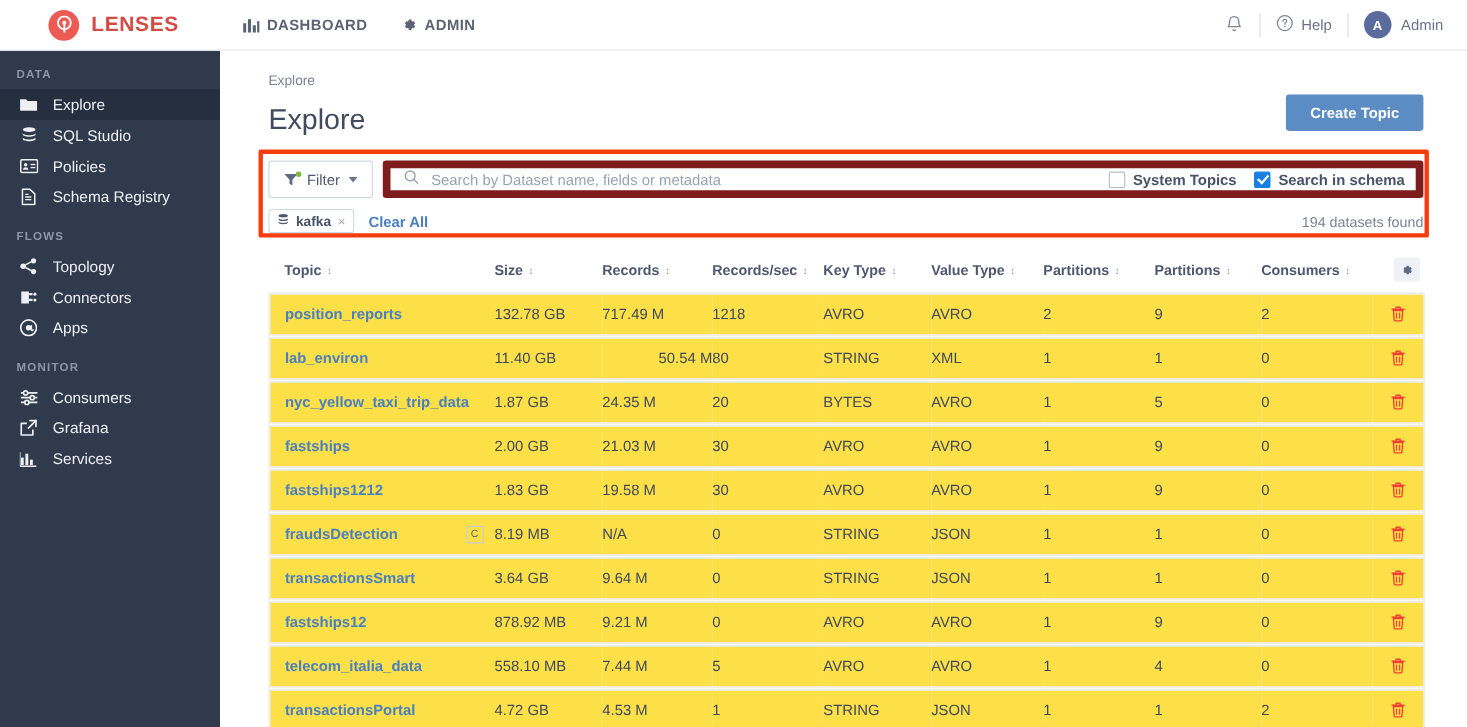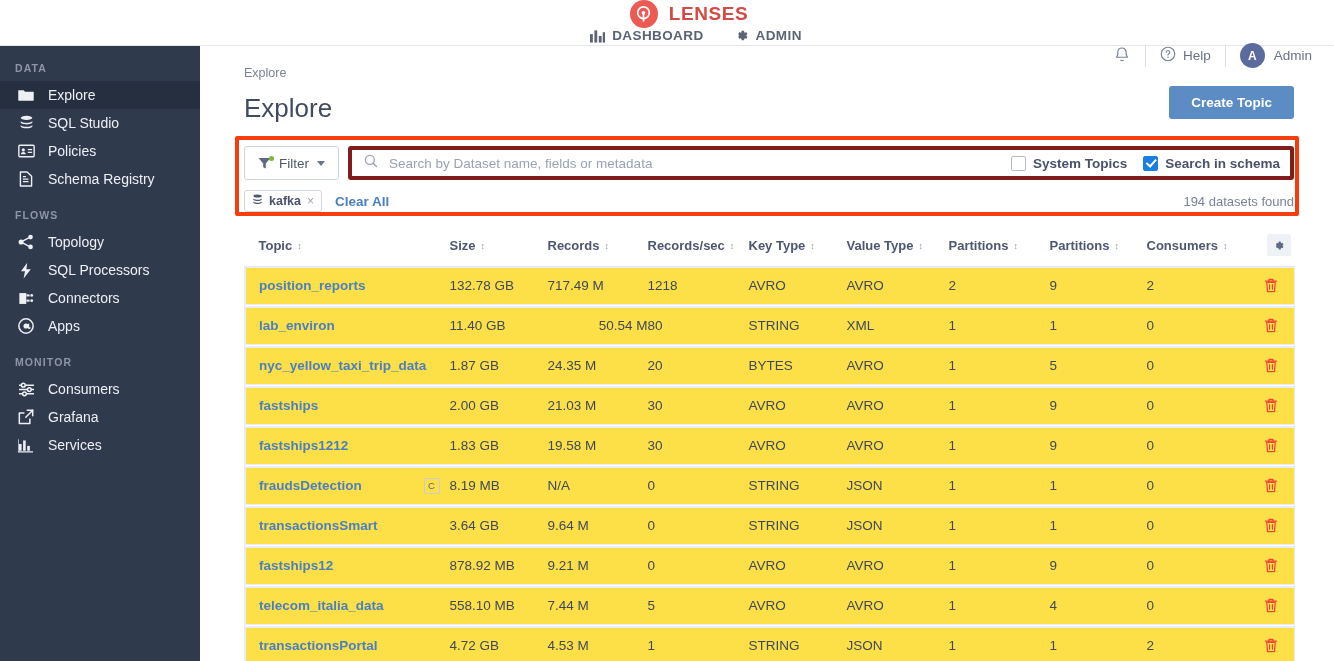--- a/index.html
+++ b/index.html
@@ -12,21 +12,20 @@
     -webkit-font-smoothing: antialiased;
   }
 
   
   .topbar {
     position: absolute; top: 0; left: 0; width: 1334px; height: 46px;
     background: #ffffff;
     border-bottom: 1px solid #e3e6ec;
     display: flex; align-items: center;
     z-index: 5;
-    flex-direction: column;
   }
   .brand { display: flex; align-items: center; margin-left: 44px; }
   .brand-logo {
     width: 28px; height: 28px; border-radius: 50%;
     background: #ec5b53;
     display: flex; align-items: center; justify-content: center;
   }
   .brand-logo svg { display: block; }
   .brand-name {
     margin-left: 11px;
@@ -138,21 +137,21 @@
   }
   .caret {
     width: 0; height: 0;
     border-left: 4.5px solid transparent;
     border-right: 4.5px solid transparent;
     border-top: 5px solid #6b7588;
   }
   .search-wrap {
     flex: 1; margin-left: 9px;
     height: 34px;
-    border: 4px solid #7f1d1d; border-radius: 3px;
+    border: 7px solid #7f1d1d; border-radius: 3px;
     background: #fff;
     display: flex; align-items: center;
     padding: 0 10px 0 12px;
   }
   .search-input {
     flex: 1; border: none; outline: none;
     font-size: 13.5px; color: #3e465a;
     font-family: "Liberation Sans", sans-serif;
     background: transparent;
     margin-left: 9px;
@@ -375,28 +374,20 @@
       <svg width="16" height="16" viewBox="0 0 17 17">
         <circle cx="13.3" cy="3.3" r="2.5" fill="#eef0f4"></circle>
         <circle cx="13.3" cy="13.7" r="2.5" fill="#eef0f4"></circle>
         <circle cx="3.3" cy="8.5" r="2.7" fill="#eef0f4"></circle>
         <path d="M5.4 7.2l6-3.1M5.4 9.8l6 3.1" stroke="#eef0f4" stroke-width="1.5"></path>
       </svg>
     </span>
     <span>Topology</span>
   </div>
 
-  <div class="side-item">
-    <span class="ico">
-      <svg width="12" height="17" viewBox="0 0 12 17">
-        <path d="M7.2 0.8L1 9.2h4L3.6 16.4 10.8 7.2H6.4z" fill="#eef0f4"></path>
-      </svg>
-    </span>
-    <span>SQL Processors</span>
-  </div>
 
   <div class="side-item">
     <span class="ico">
       <svg width="16" height="15" viewBox="0 0 17 16">
         <path d="M1.4 2.2h7.4v11.6H1.4z" fill="#eef0f4"></path>
         <rect x="9" y="3.6" width="3.3" height="2.2" fill="#eef0f4"></rect>
         <rect x="9" y="9.2" width="3.3" height="2.2" fill="#eef0f4"></rect>
         <circle cx="14.6" cy="4.7" r="1.5" fill="#eef0f4"></circle>
         <circle cx="14.6" cy="10.3" r="1.5" fill="#eef0f4"></circle>
       </svg>

